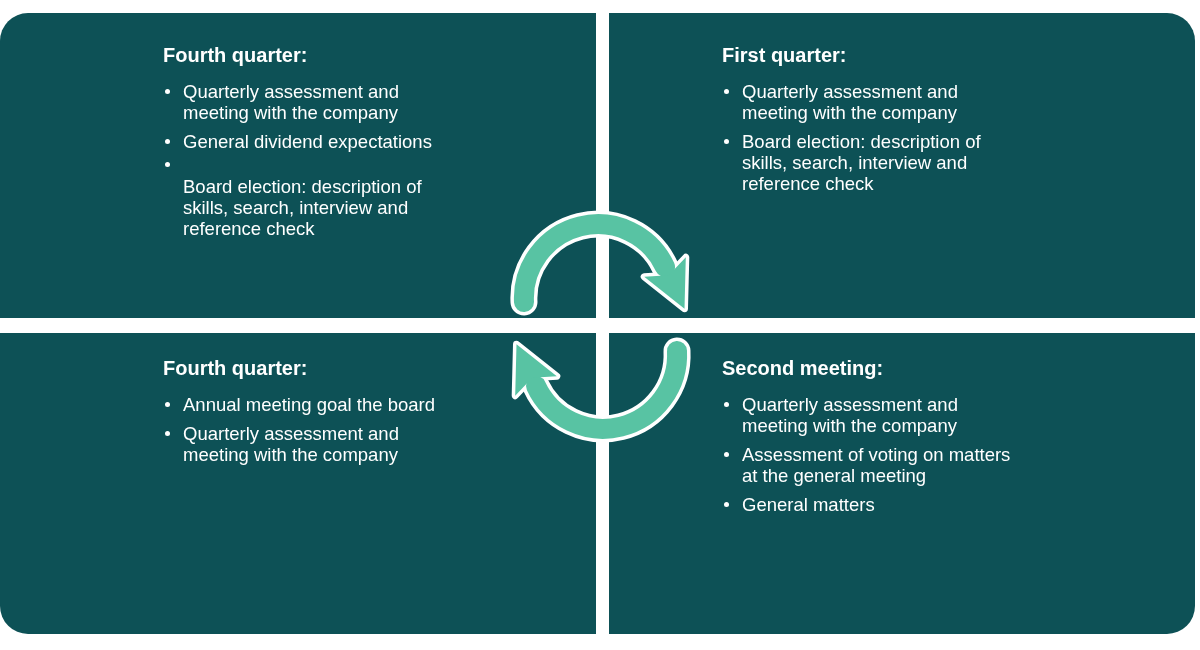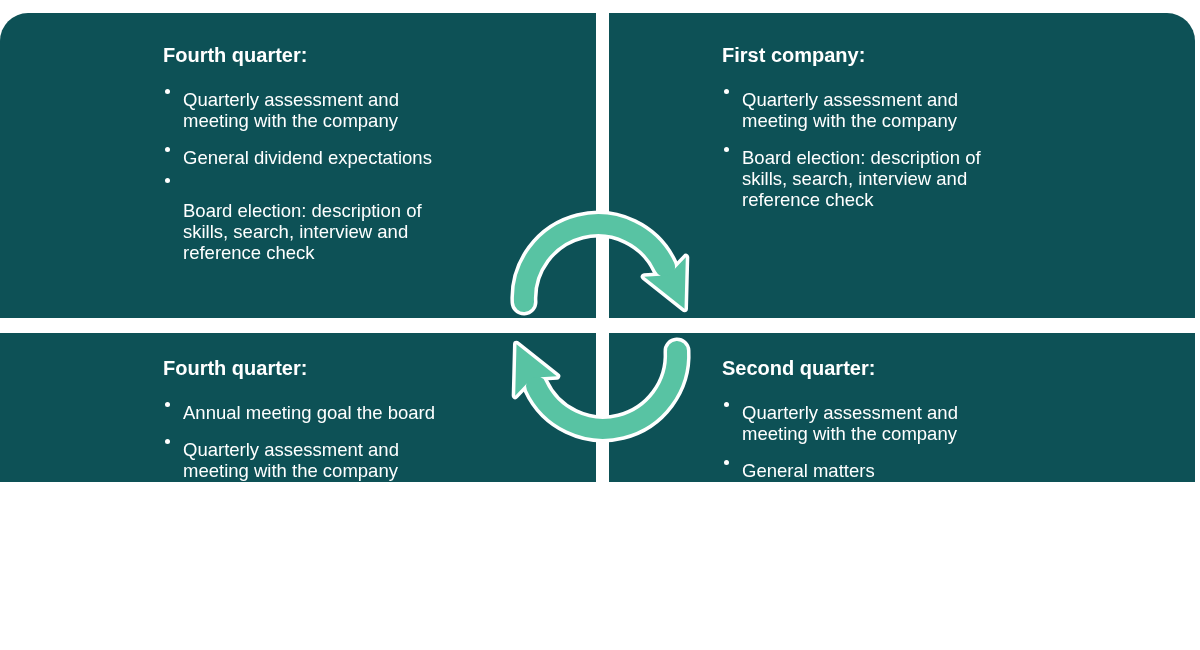--- a/index.html
+++ b/index.html
@@ -7,21 +7,21 @@
     --green: #58c3a3;
     --white: #ffffff;
   }
   * { box-sizing: border-box; }
   html, body { margin: 0; padding: 0; background: #ffffff; }
   body { font-family: "Liberation Sans", sans-serif; }
 
   .canvas {
     position: relative;
     width: 1200px;
-    height: 482px;
+    height: 650px;
     background: #ffffff;
     overflow: hidden;
     padding-left: 41px;
   }
 
   .tile {
     position: absolute;
     background: var(--teal);
     color: var(--white);
   }
@@ -54,21 +54,21 @@
   .dot::after {
     content: "";
     position: absolute;
     left: 2px;
     top: 8px;
     width: 5px;
     height: 5px;
     border-radius: 50%;
     background: var(--white);
   }
-  .txt { white-space: pre-line; margin-top: 8px; }
+  .txt { white-space: pre-line; }
 
   
   li.marker-raised .dot::after { top: 2px; }
   li.marker-raised .txt { padding-top: 16px; }
 
   .arrows {
     position: absolute;
     left: 0;
     top: 0;
     pointer-events: none;
@@ -101,21 +101,21 @@
           <span class="txt">Board election: description of
 skills, search, interview and
 reference check</span>
         </li>
       </ul>
     </div>
   </div>
 
   <div class="tile tr">
     <div class="content">
-      <h3 class="qtitle">First company:</h3>
+      <h3 class="qtitle">First quarter:</h3>
       <ul class="qlist">
         <li>
           <span class="dot"></span>
           <span class="txt">Quarterly assessment and
 meeting with the company</span>
         </li>
         <li>
           <span class="dot"></span>
           <span class="txt">Board election: description of
 skills, search, interview and
@@ -137,26 +137,31 @@
           <span class="dot"></span>
           <span class="txt">Quarterly assessment and
 meeting with the company</span>
         </li>
       </ul>
     </div>
   </div>
 
   <div class="tile br">
     <div class="content">
-      <h3 class="qtitle">Second quarter:</h3>
+      <h3 class="qtitle">Second meeting:</h3>
       <ul class="qlist">
         <li>
           <span class="dot"></span>
           <span class="txt">Quarterly assessment and
 meeting with the company</span>
+        </li>
+        <li>
+          <span class="dot"></span>
+          <span class="txt">Assessment of voting on matters
+at the general meeting</span>
         </li>
         <li>
           <span class="dot"></span>
           <span class="txt">General matters</span>
         </li>
       </ul>
     </div>
   </div>
 
   <svg class="arrows" width="1200" height="650" viewBox="0 0 1200 650" aria-hidden="true">

